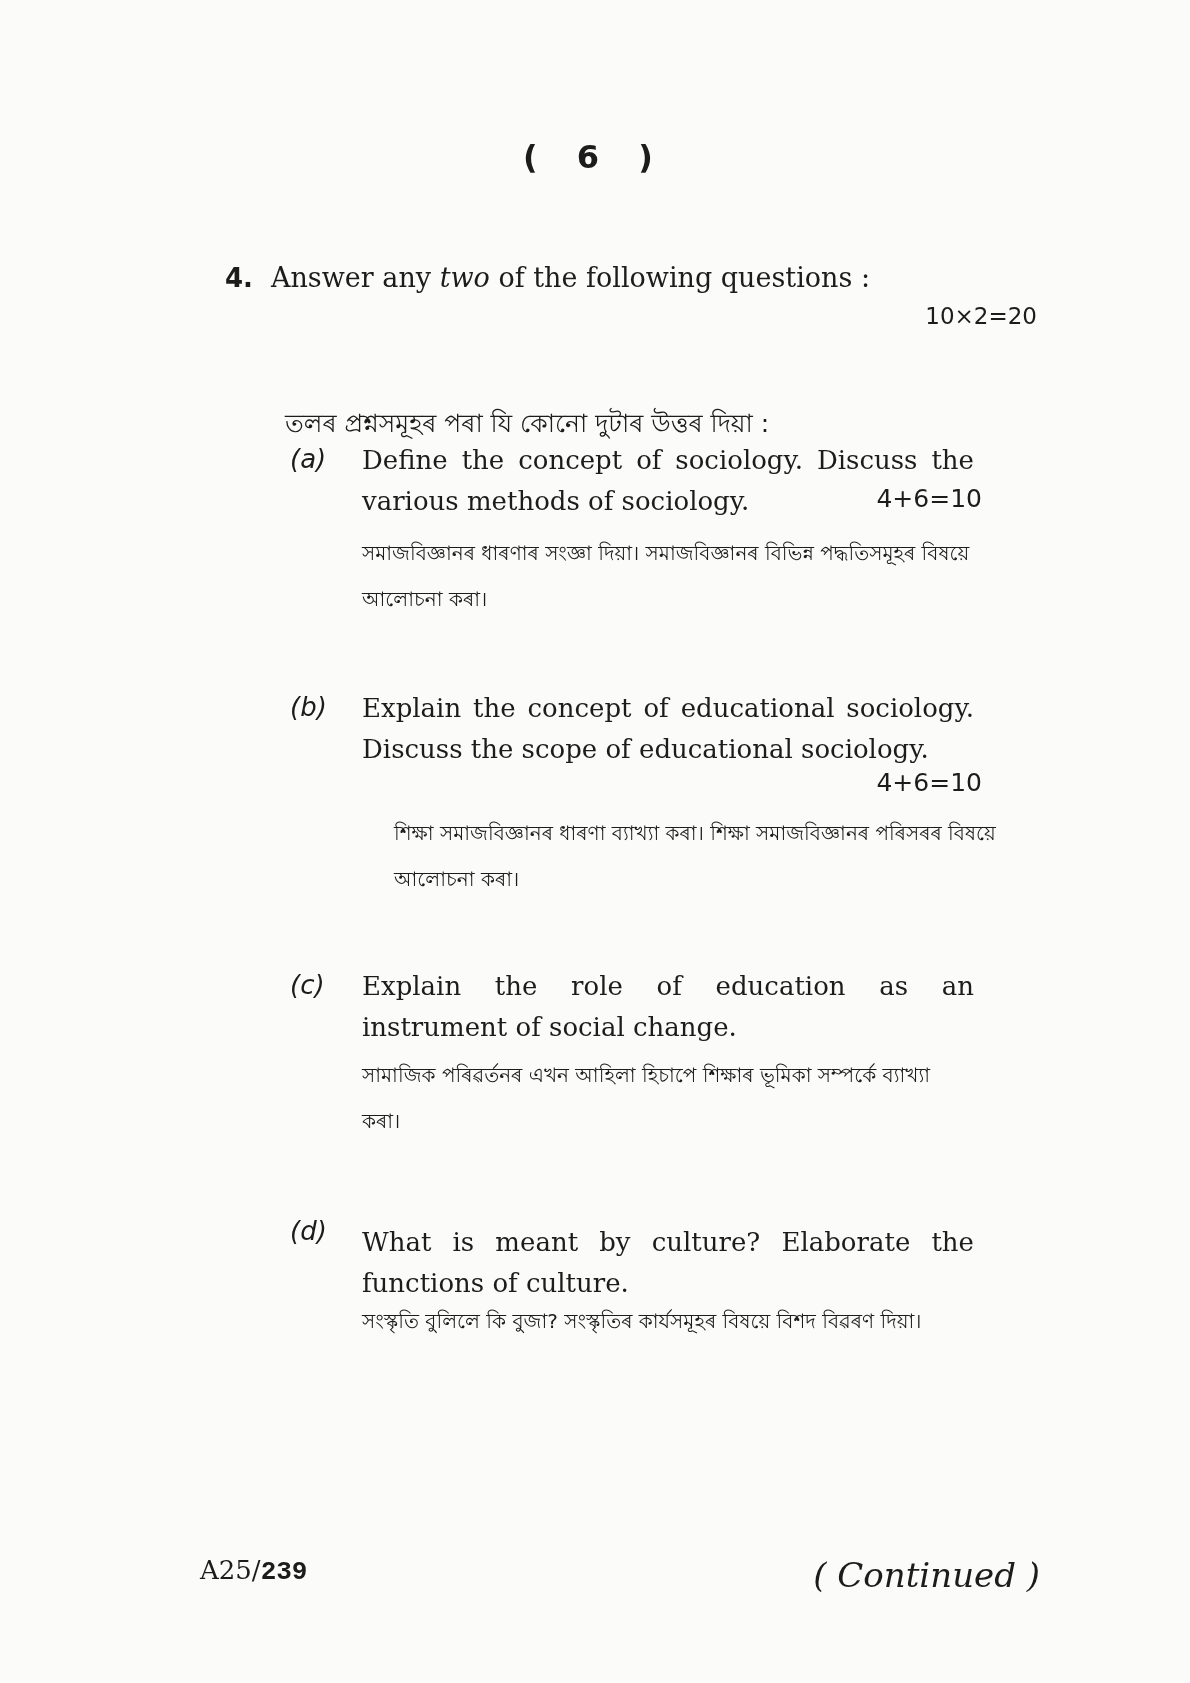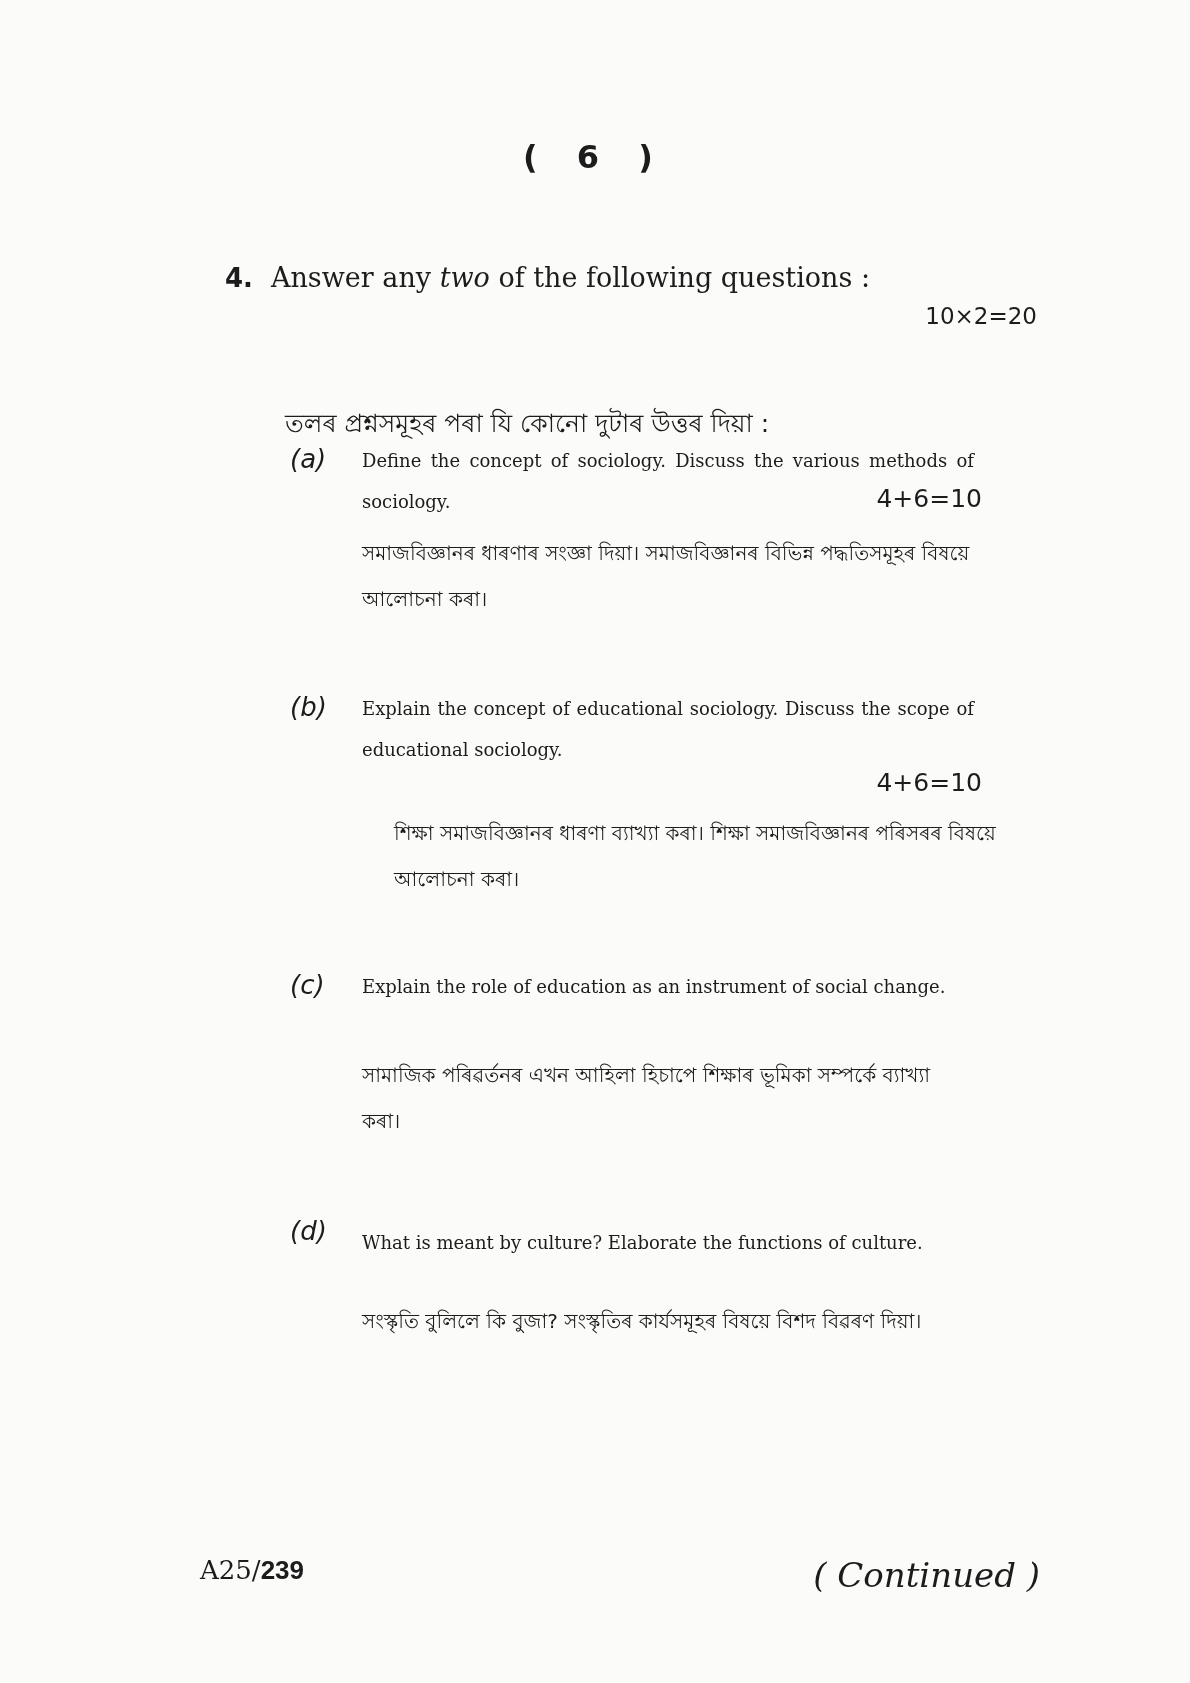--- a/index.html
+++ b/index.html
@@ -8,25 +8,25 @@
     font-family:"DejaVu Serif", serif; color:#1c1c1c;
   }
   .page-num { position:absolute; left:0; width:1190px; top:138px; text-align:center;
     font-family:"DejaVu Sans", sans-serif; font-weight:bold; font-size:32px; letter-spacing:14px; }
   .q-head { position:absolute; left:225px; top:262px; font-size:27px; }
   .q-num { font-family:"DejaVu Sans", sans-serif; font-weight:bold; font-size:26px; margin-right:18px; }
   .marks-main { position:absolute; right:153px; top:303px; font-family:"DejaVu Sans", sans-serif; font-size:23px; }
   .instr-as { position:absolute; left:285px; top:356px; font-size:25px; font-family:"DejaVu Sans", sans-serif;margin-top:48px; }
   .sub { position:absolute; left:290px; width:700px; }
   .label { position:absolute; left:0; top:4px; font-family:"DejaVu Sans", sans-serif; font-style:italic; font-size:26px; }
-  .en { position:absolute; left:72px; width:612px; font-size:18px; line-height:41px; text-align:justify; text-align-last:left; }
+  .en { position:absolute; left:72px; width:612px; font-size:26px; line-height:41px; text-align:justify; text-align-last:left; }
   .marks { position:absolute; right:8px; font-family:"DejaVu Sans", sans-serif; font-size:25px; }
   .as { position:absolute; left:72px; width:612px; font-size:20px; line-height:46px; font-family:"DejaVu Sans", sans-serif; }
   .footer-code { position:absolute; left:200px; top:1555px; font-family:"DejaVu Serif", serif; font-size:26px; }
-  .footer-code b { font-family:Liberation Sans, sans-serif; }
+  .footer-code b { font-family:Liberation Mono, monospace; }
   .footer-cont { position:absolute; right:150px; top:1555px; font-style:italic; font-size:34px; }
 </style>
 </head>
 <body>
 
 <div class="page-num">( 6 )</div>
 
 <div class="q-head">
   <span class="q-num">4.</span><span>Answer any </span><i>two</i><span> of the following questions :</span>
 </div>

